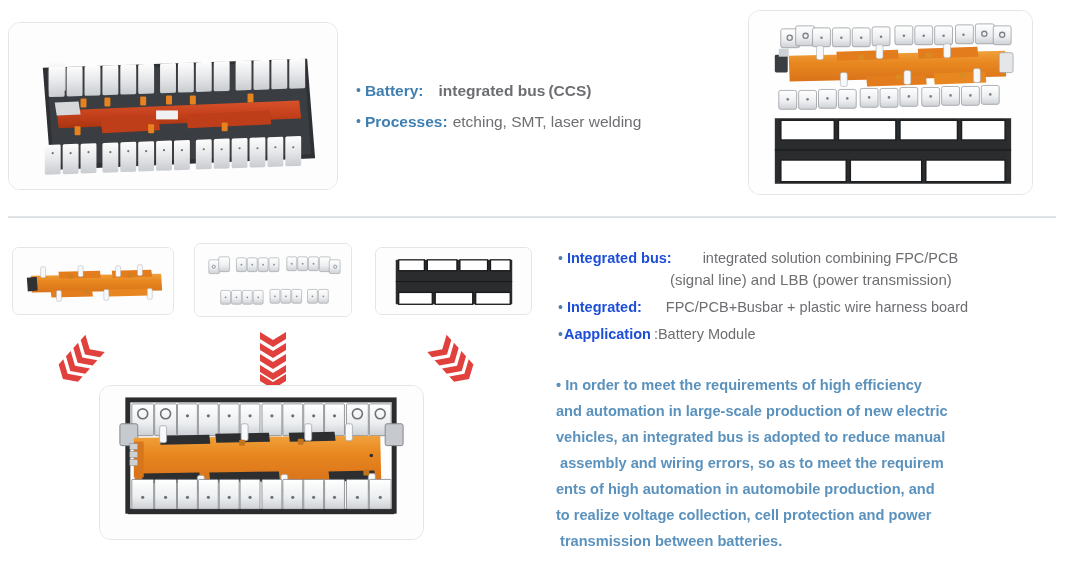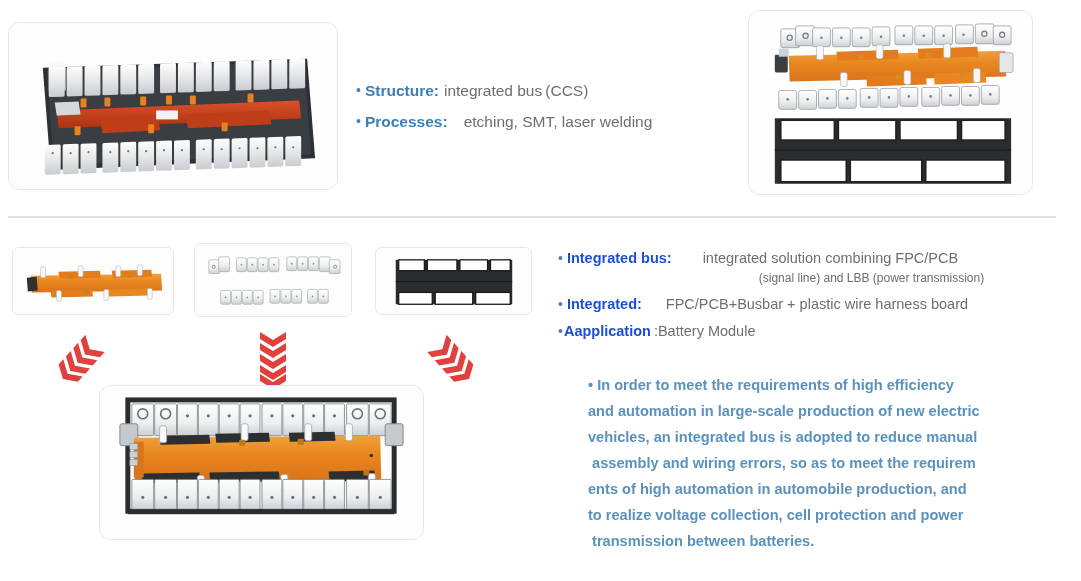--- a/index.html
+++ b/index.html
@@ -32,25 +32,25 @@
   .txt-top{ position:absolute; left:356px; top:82px; width:360px; }
   .line{ display:flex; align-items:flex-start; margin-bottom:13px; font-size:15.5px; }
   .bul{ color:#4a7fae; font-size:14px; line-height:1.15; margin-right:4px; }
   .lbl{ color:#3f7fb0; font-weight:bold; white-space:nowrap; }
   .val{ color:#6d6e71; }
 
   .txt-right{ position:absolute; left:558px; top:250px; width:515px; }
   .r-line{ display:flex; align-items:flex-start; font-size:14.5px; margin-bottom:11px; }
   .r-line .lbl{ color:#1d4ed8; font-weight:bold; }
   .r-line .val{ color:#6d6e71; }
-  .r-cont{ font-size:12px; color:#6d6e71; padding-left:112px; margin-top:-6px; margin-bottom:11px;text-align:center; }
+  .r-cont{ font-size:15px; color:#6d6e71; padding-left:112px; margin-top:-6px; margin-bottom:11px; }
 
   .para{ position:absolute; left:556px; top:372px; width:520px;
          color:#5b92bd; font-weight:bold; font-size:14.6px; line-height:26px; }
-  .para .pl{ display:block; white-space:pre;margin-left:32px; }
+  .para .pl{ display:block; white-space:pre; }
 
   
   .arrows{ position:absolute; }
 
   
   .ph{ position:absolute; inset:0; }
 </style>
 </head>
 <body>
 
@@ -146,27 +146,27 @@
           <circle cx="250" cy="126" r="1.1"></circle>
         <circle cx="268" cy="125" r="1.1"></circle>
           <circle cx="286" cy="125" r="1.1"></circle>
       </g>
     </svg>
   </div>
 
   <div class="txt-top">
     <div class="line">
       <span class="bul">•</span>
-      <span class="lbl">Structure:</span>
-      <span class="val" style="margin-left:5px;">integrated bus (CCS)</span>
+      <span class="lbl">Battery:</span>
+      <span class="val" style="margin-left:15px;font-weight:bold;">integrated bus (CCS)</span>
     </div>
     <div class="line">
       <span class="bul">•</span>
       <span class="lbl">Processes:</span>
-      <span class="val" style="margin-left:16px;">etching, SMT, laser welding</span>
+      <span class="val" style="margin-left:5px;">etching, SMT, laser welding</span>
     </div>
   </div>
 
   <div class="card" style="left:748px; top:10px; width:285px; height:185px;">
     <svg class="ph" viewBox="0 0 285 185" preserveAspectRatio="none">
       <defs>
         <linearGradient id="org" x1="0" y1="0" x2="0" y2="1">
           <stop offset="0%" stop-color="#f0a13c"></stop>
           <stop offset="40%" stop-color="#e8871f"></stop>
           <stop offset="100%" stop-color="#d9731a"></stop>

